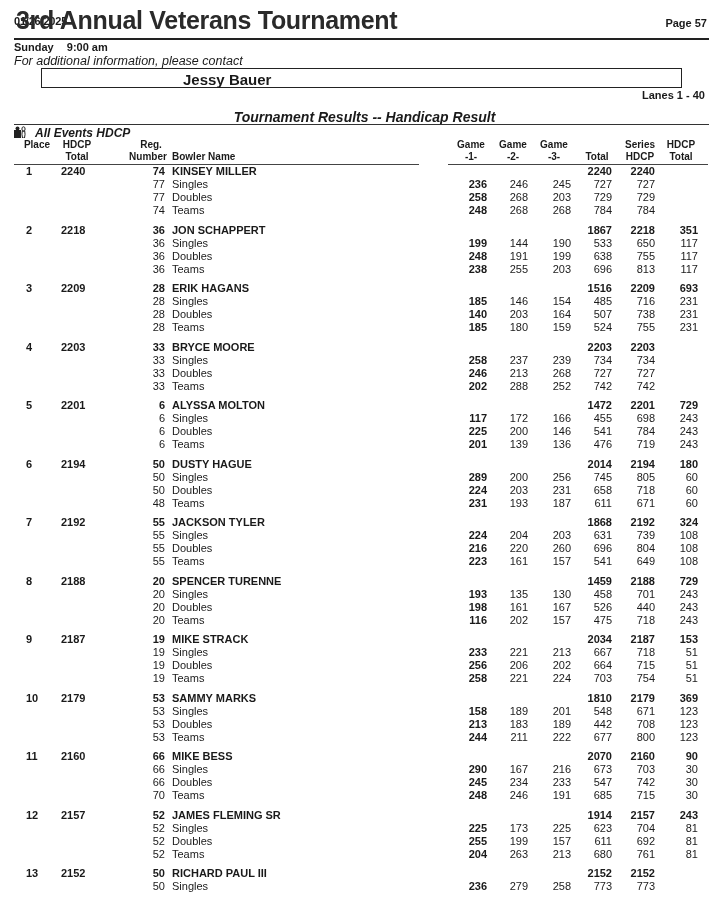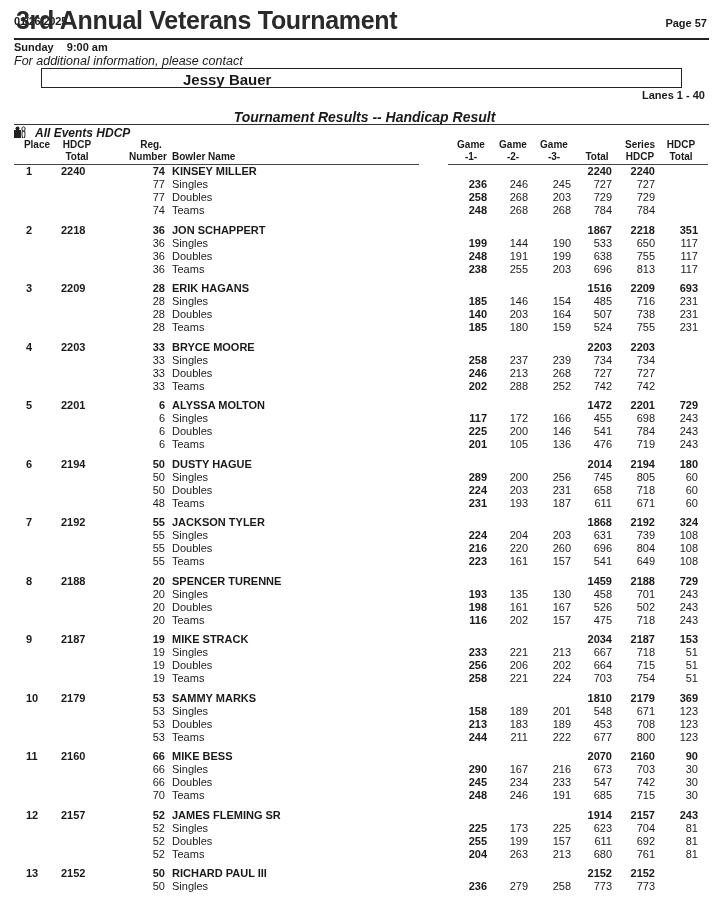--- a/index.html
+++ b/index.html
@@ -301,21 +301,21 @@
         <span class="c g2">200</span>
         <span class="c g3">146</span>
         <span class="c tot">541</span>
         <span class="c ser">784</span>
         <span class="c hdt">243</span>
       </div>
       <div class="line">
         <span class="c reg">6</span>
         <span class="c name">Teams</span>
         <span class="c g1">201</span>
-        <span class="c g2">105</span>
+        <span class="c g2">139</span>
         <span class="c g3">136</span>
         <span class="c tot">476</span>
         <span class="c ser">719</span>
         <span class="c hdt">243</span>
       </div>
     </div>
     <div class="block">
       <div class="line bold">
         <span class="c place">6</span>
         <span class="c htot">2194</span>
@@ -417,21 +417,21 @@
         <span class="c ser">701</span>
         <span class="c hdt">243</span>
       </div>
       <div class="line">
         <span class="c reg">20</span>
         <span class="c name">Doubles</span>
         <span class="c g1">198</span>
         <span class="c g2">161</span>
         <span class="c g3">167</span>
         <span class="c tot">526</span>
-        <span class="c ser">502</span>
+        <span class="c ser">440</span>
         <span class="c hdt">243</span>
       </div>
       <div class="line">
         <span class="c reg">20</span>
         <span class="c name">Teams</span>
         <span class="c g1">116</span>
         <span class="c g2">202</span>
         <span class="c g3">157</span>
         <span class="c tot">475</span>
         <span class="c ser">718</span>
@@ -498,21 +498,21 @@
         <span class="c tot">548</span>
         <span class="c ser">671</span>
         <span class="c hdt">123</span>
       </div>
       <div class="line">
         <span class="c reg">53</span>
         <span class="c name">Doubles</span>
         <span class="c g1">213</span>
         <span class="c g2">183</span>
         <span class="c g3">189</span>
-        <span class="c tot">453</span>
+        <span class="c tot">442</span>
         <span class="c ser">708</span>
         <span class="c hdt">123</span>
       </div>
       <div class="line">
         <span class="c reg">53</span>
         <span class="c name">Teams</span>
         <span class="c g1">244</span>
         <span class="c g2">211</span>
         <span class="c g3">222</span>
         <span class="c tot">677</span>

